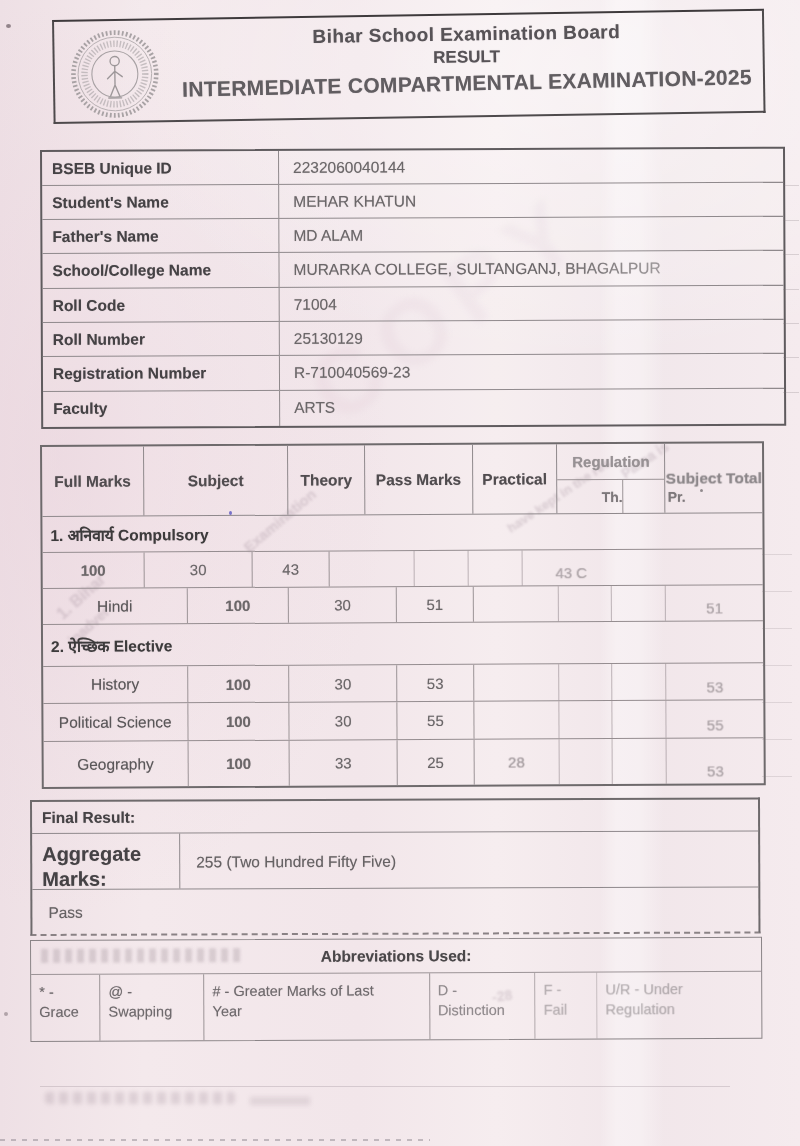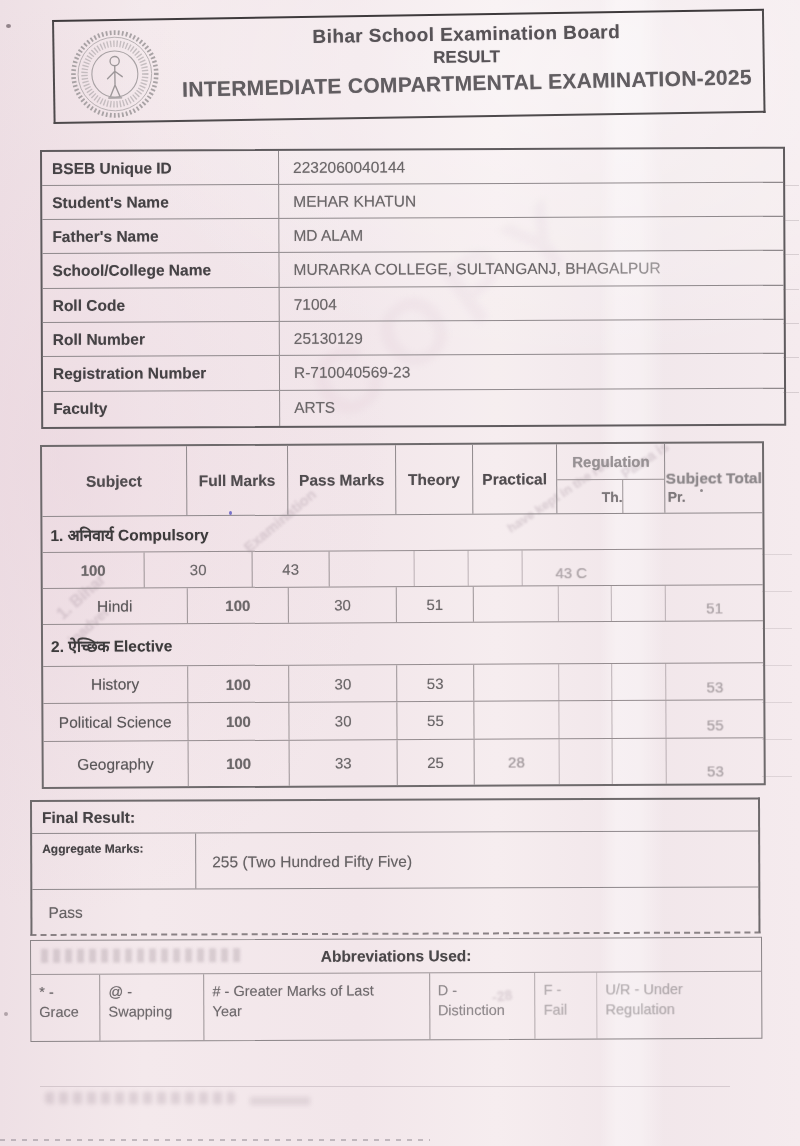--- a/index.html
+++ b/index.html
@@ -67,22 +67,22 @@
   .mc.faintv{color:#a39a9e;filter:blur(.3px);}
   .r36{height:36px;} .r37{height:37px;} .r38{height:38px;} .r45{height:45px;}
 
   
   .final{position:absolute;left:30px;top:800px;width:730px;border:2px solid #6e6a6c;
     border-bottom:2px dashed #8a8285;transform:rotate(-0.2deg);transform-origin:left top;}
   .frow-title{height:32px;display:flex;align-items:center;padding-left:10px;font-weight:bold;
     font-size:15.5px;color:#454245;border-bottom:1px solid #8f898c;}
   .frow{display:flex;border-bottom:1px solid #8f898c;}
   .frow:last-child{border-bottom:none;}
-  .flabel{width:164px;border-right:1px solid #8f898c;font-weight:bold;color:#454245;
-    font-size:12px;padding:8px 4px 6px 10px;line-height:1.25;}
+  .flabel{width:148px;border-right:1px solid #8f898c;font-weight:bold;color:#454245;
+    font-size:20px;padding:8px 4px 6px 10px;line-height:1.25;}
   .fvalue{flex:1;color:#666264;font-size:15.5px;padding:8px 4px 6px 16px;display:flex;align-items:center;}
   .fr2{height:56px;} .fr3{height:44px;}
 
   
   .abbr{position:absolute;left:30px;top:940px;width:732px;border:1.5px solid #8a8487;
     transform:rotate(-0.25deg);transform-origin:left top;}
   .abbr-title{height:34px;display:flex;align-items:center;justify-content:center;font-weight:bold;
     font-size:15.5px;color:#4a4749;border-bottom:1px solid #9b9396;position:relative;}
   .abbr-row{display:flex;height:66px;}
   .acell{border-right:1px solid #9b9396;font-size:14.5px;color:#6f6a6d;padding:7px 6px 0 8px;line-height:1.4;}
@@ -183,24 +183,24 @@
     </div>
     <div class="irow" style="height:35px">
       <div class="ilabel">Faculty</div>
       <div class="ivalue">ARTS</div>
     </div>
   </div>
   <div class="line-ext ext-info"></div>
 
   <div class="marks">
     <div class="mhead">
+      <div class="hc w-full">Full Marks</div>
       <div class="hc w-sub">Subject</div>
-      <div class="hc w-full">Full Marks</div>
+      <div class="hc w-theo">Theory</div>
       <div class="hc w-pass">Pass Marks</div>
-      <div class="hc w-theo">Theory</div>
       <div class="hc w-prac">Practical</div>
       <div class="reg-group">
         <div class="reg-top">Regulation</div>
         <div class="reg-bottom">
           <div class="reg-th">Th.</div>
           <div class="reg-pr">Pr.</div>
         </div>
       </div>
       <div class="hc w-total">Subject Total</div>
     </div>

